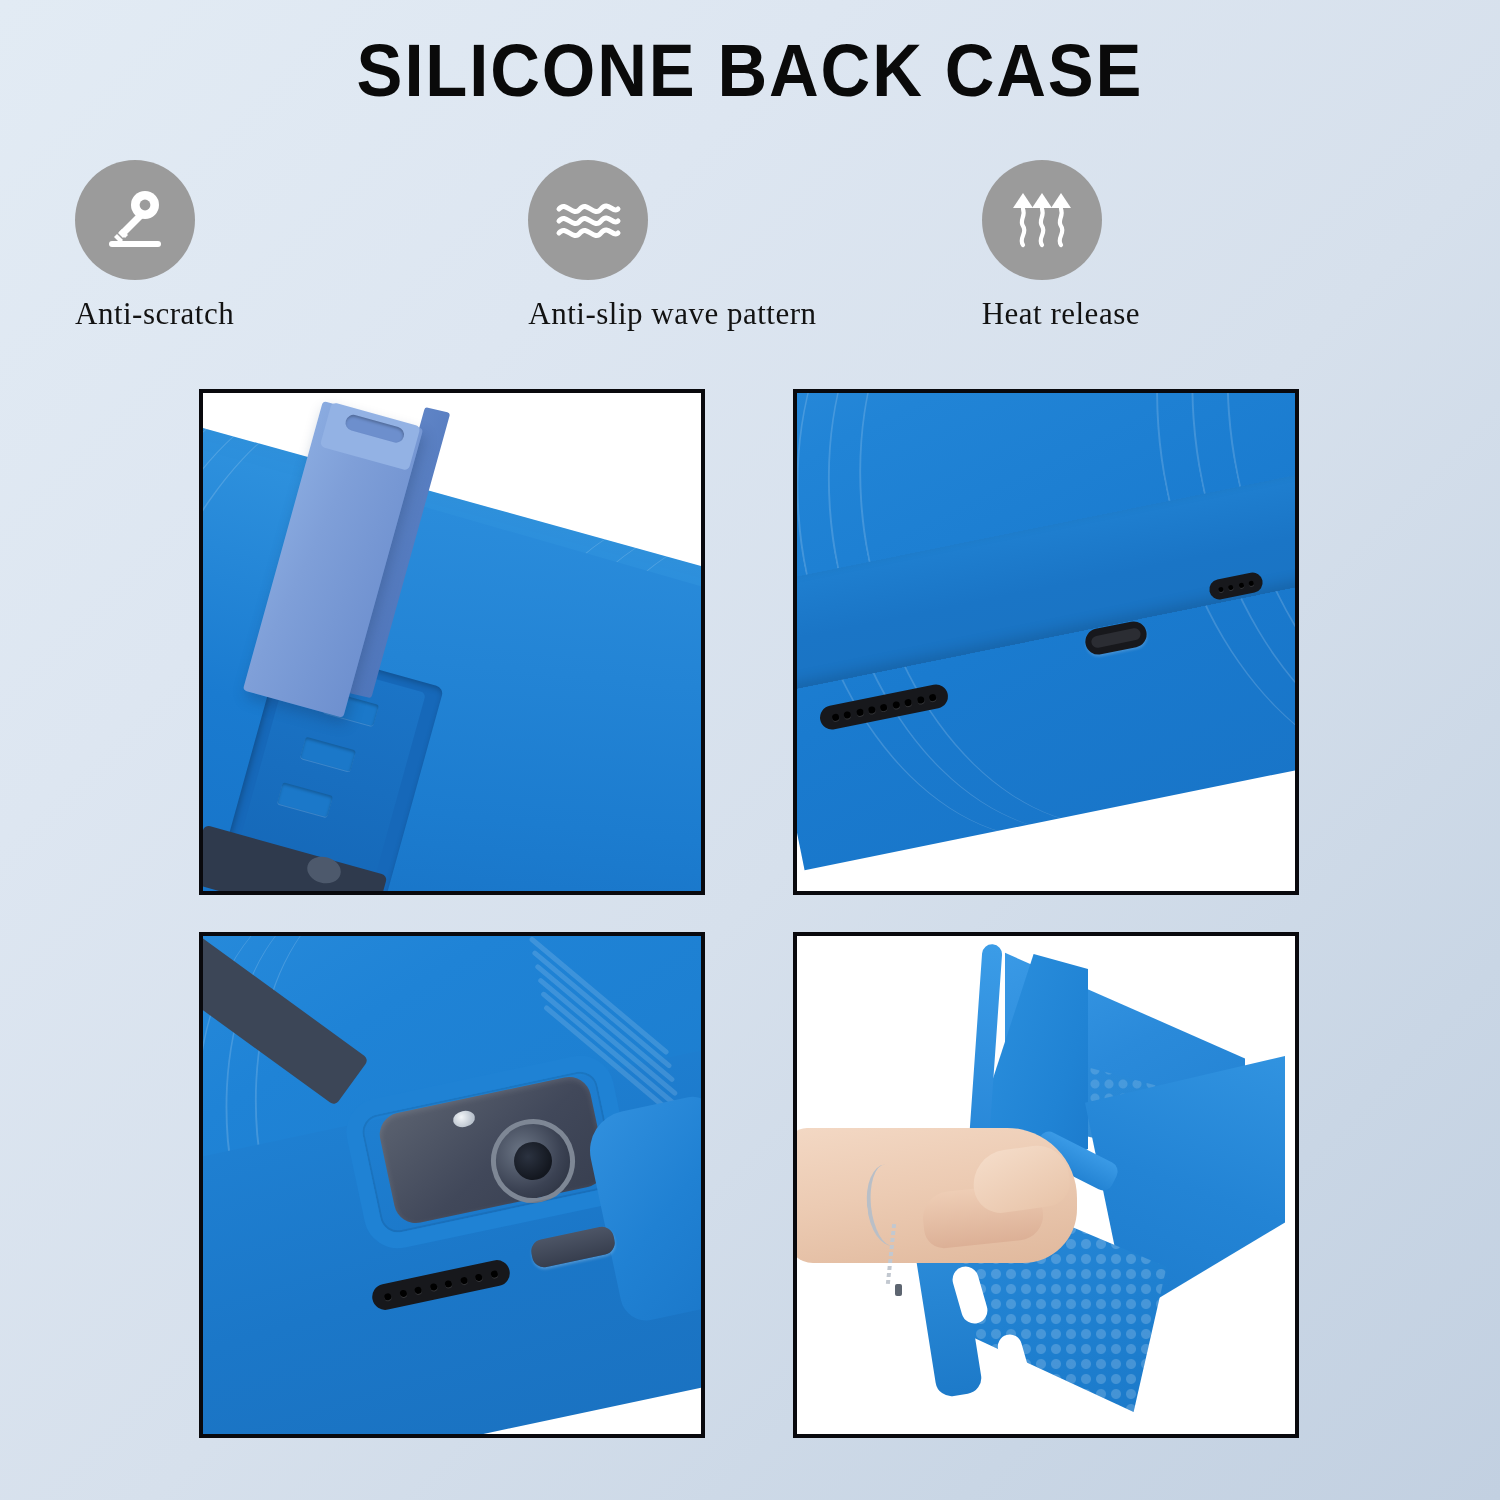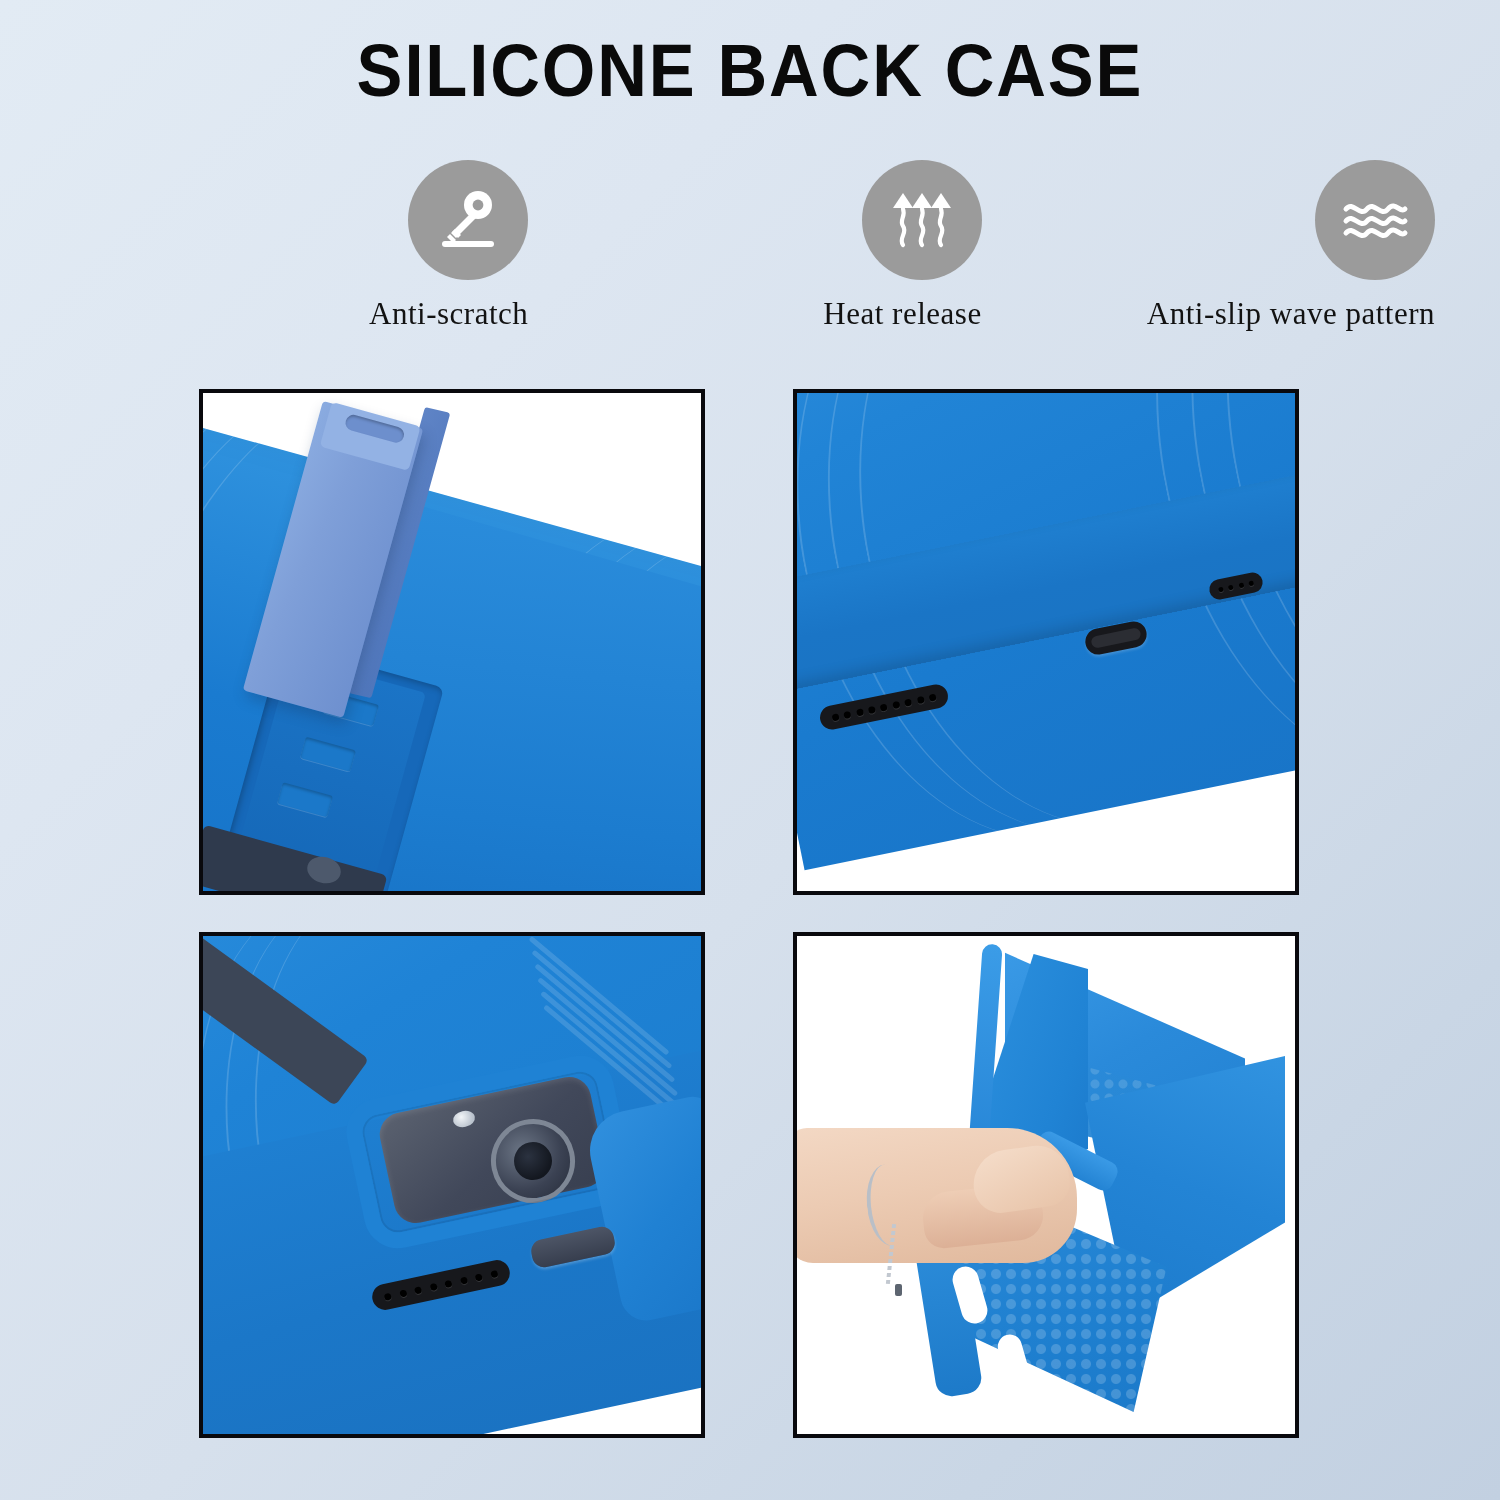--- a/index.html
+++ b/index.html
@@ -46,21 +46,21 @@
     left: 75px;
     width: 1360px;
     height: 195px;
     display: flex;
     align-items: flex-start;
   }
   .feature {
     flex: 1 1 0;
     display: flex;
     flex-direction: column;
-    align-items: flex-end;
+    align-items: flex-start;
   }
   .feat-circle {
     width: 120px;
     height: 120px;
     border-radius: 50%;
     background: #9b9b9b;
     display: flex;
     align-items: center;
     justify-content: center;
   }
@@ -609,52 +609,52 @@
             <path d="M40 30 L20 50 L25 55 L45 35 Z"></path>
             <path d="M24 46 L30 52 L27 55 L21 49 Z"></path>
             <path d="M19 51 L25 57 L22 60 L16 54 Z"></path>
             <rect x="11" y="58" width="52" height="6" rx="3"></rect>
           </g>
         </svg>
       </div>
       <div class="feat-label">Anti-scratch</div>
     </div>
 
+
+    <div class="feature">
+      <div class="feat-circle">
+        <svg width="74" height="74" viewBox="0 0 74 74" aria-hidden="true">
+          <g fill="none" stroke="#ffffff" stroke-width="5" stroke-linecap="round">
+            <path d="M8 26 C15 17 22 35 29 26 C36 17 43 35 50 26 C57 17 62 31 67 26"></path>
+            <path d="M8 38 C15 29 22 47 29 38 C36 29 43 47 50 38 C57 29 62 43 67 38"></path>
+            <path d="M8 50 C15 41 22 59 29 50 C36 41 43 59 50 50 C57 41 62 55 67 50"></path>
+          </g>
+        </svg>
+      </div>
+      <div class="feat-label">Anti-slip wave pattern</div>
+    </div>
 
     <div class="feature">
       <div class="feat-circle">
         <svg width="74" height="74" viewBox="0 0 74 74" aria-hidden="true">
           <g fill="none" stroke="#ffffff" stroke-width="4.2" stroke-linecap="round">
             <path d="M18 62 C13 55 23 50 18 43 C14 37 21 33 18 26"></path>
             <path d="M37 62 C32 55 42 50 37 43 C33 37 40 33 37 26"></path>
             <path d="M56 62 C51 55 61 50 56 43 C52 37 59 33 56 26"></path>
           </g>
           <g fill="#ffffff">
             <path d="M18 10 L28 25 L8 25 Z"></path>
             <path d="M37 10 L47 25 L27 25 Z"></path>
             <path d="M56 10 L66 25 L46 25 Z"></path>
           </g>
         </svg>
       </div>
       <div class="feat-label">Heat release</div>
     </div>
 
-    <div class="feature">
-      <div class="feat-circle">
-        <svg width="74" height="74" viewBox="0 0 74 74" aria-hidden="true">
-          <g fill="none" stroke="#ffffff" stroke-width="5" stroke-linecap="round">
-            <path d="M8 26 C15 17 22 35 29 26 C36 17 43 35 50 26 C57 17 62 31 67 26"></path>
-            <path d="M8 38 C15 29 22 47 29 38 C36 29 43 47 50 38 C57 29 62 43 67 38"></path>
-            <path d="M8 50 C15 41 22 59 29 50 C36 41 43 59 50 50 C57 41 62 55 67 50"></path>
-          </g>
-        </svg>
-      </div>
-      <div class="feat-label">Anti-slip wave pattern</div>
-    </div>
-
   </div>
 
   <div id="grid">
 
     <div class="photo">
       <div class="canvas">
         <div class="p1-body">
           <div class="wave" style="left:30px;  top:-60px; width:300px; height:700px;"></div>
           <div class="wave" style="left:58px;  top:-60px; width:300px; height:700px;"></div>
           <div class="wave" style="left:84px;  top:-60px; width:300px; height:700px;"></div>

